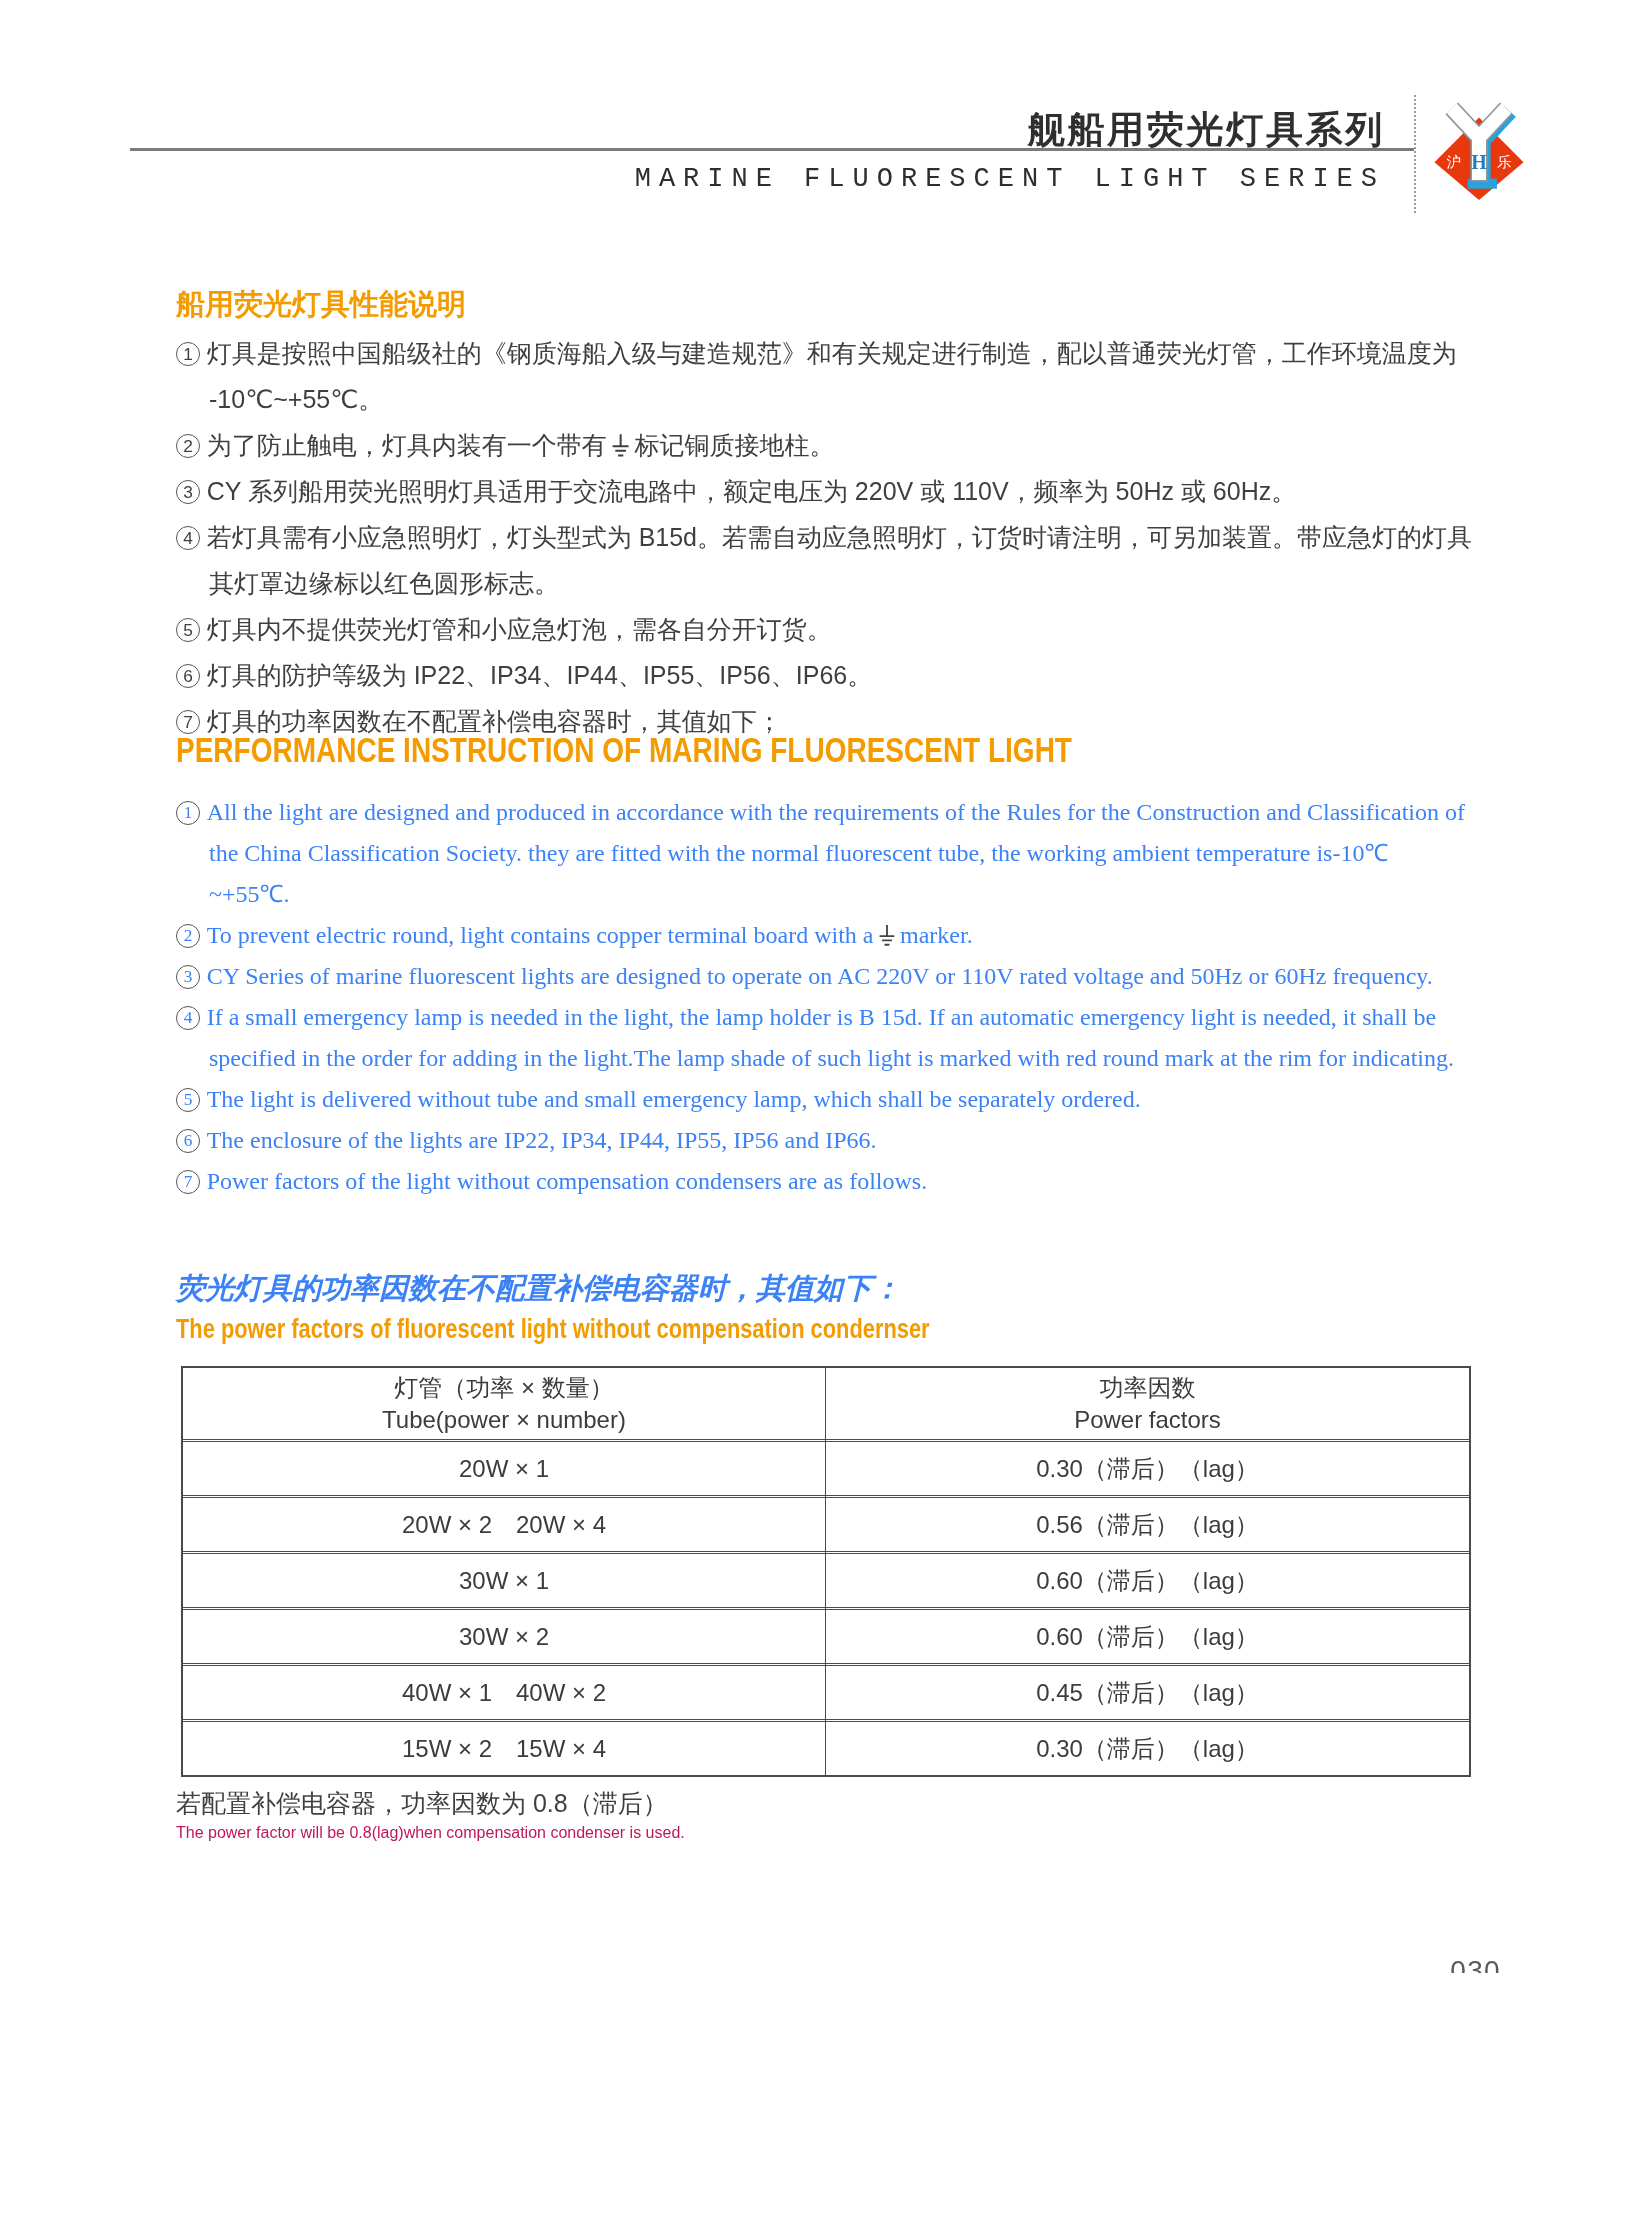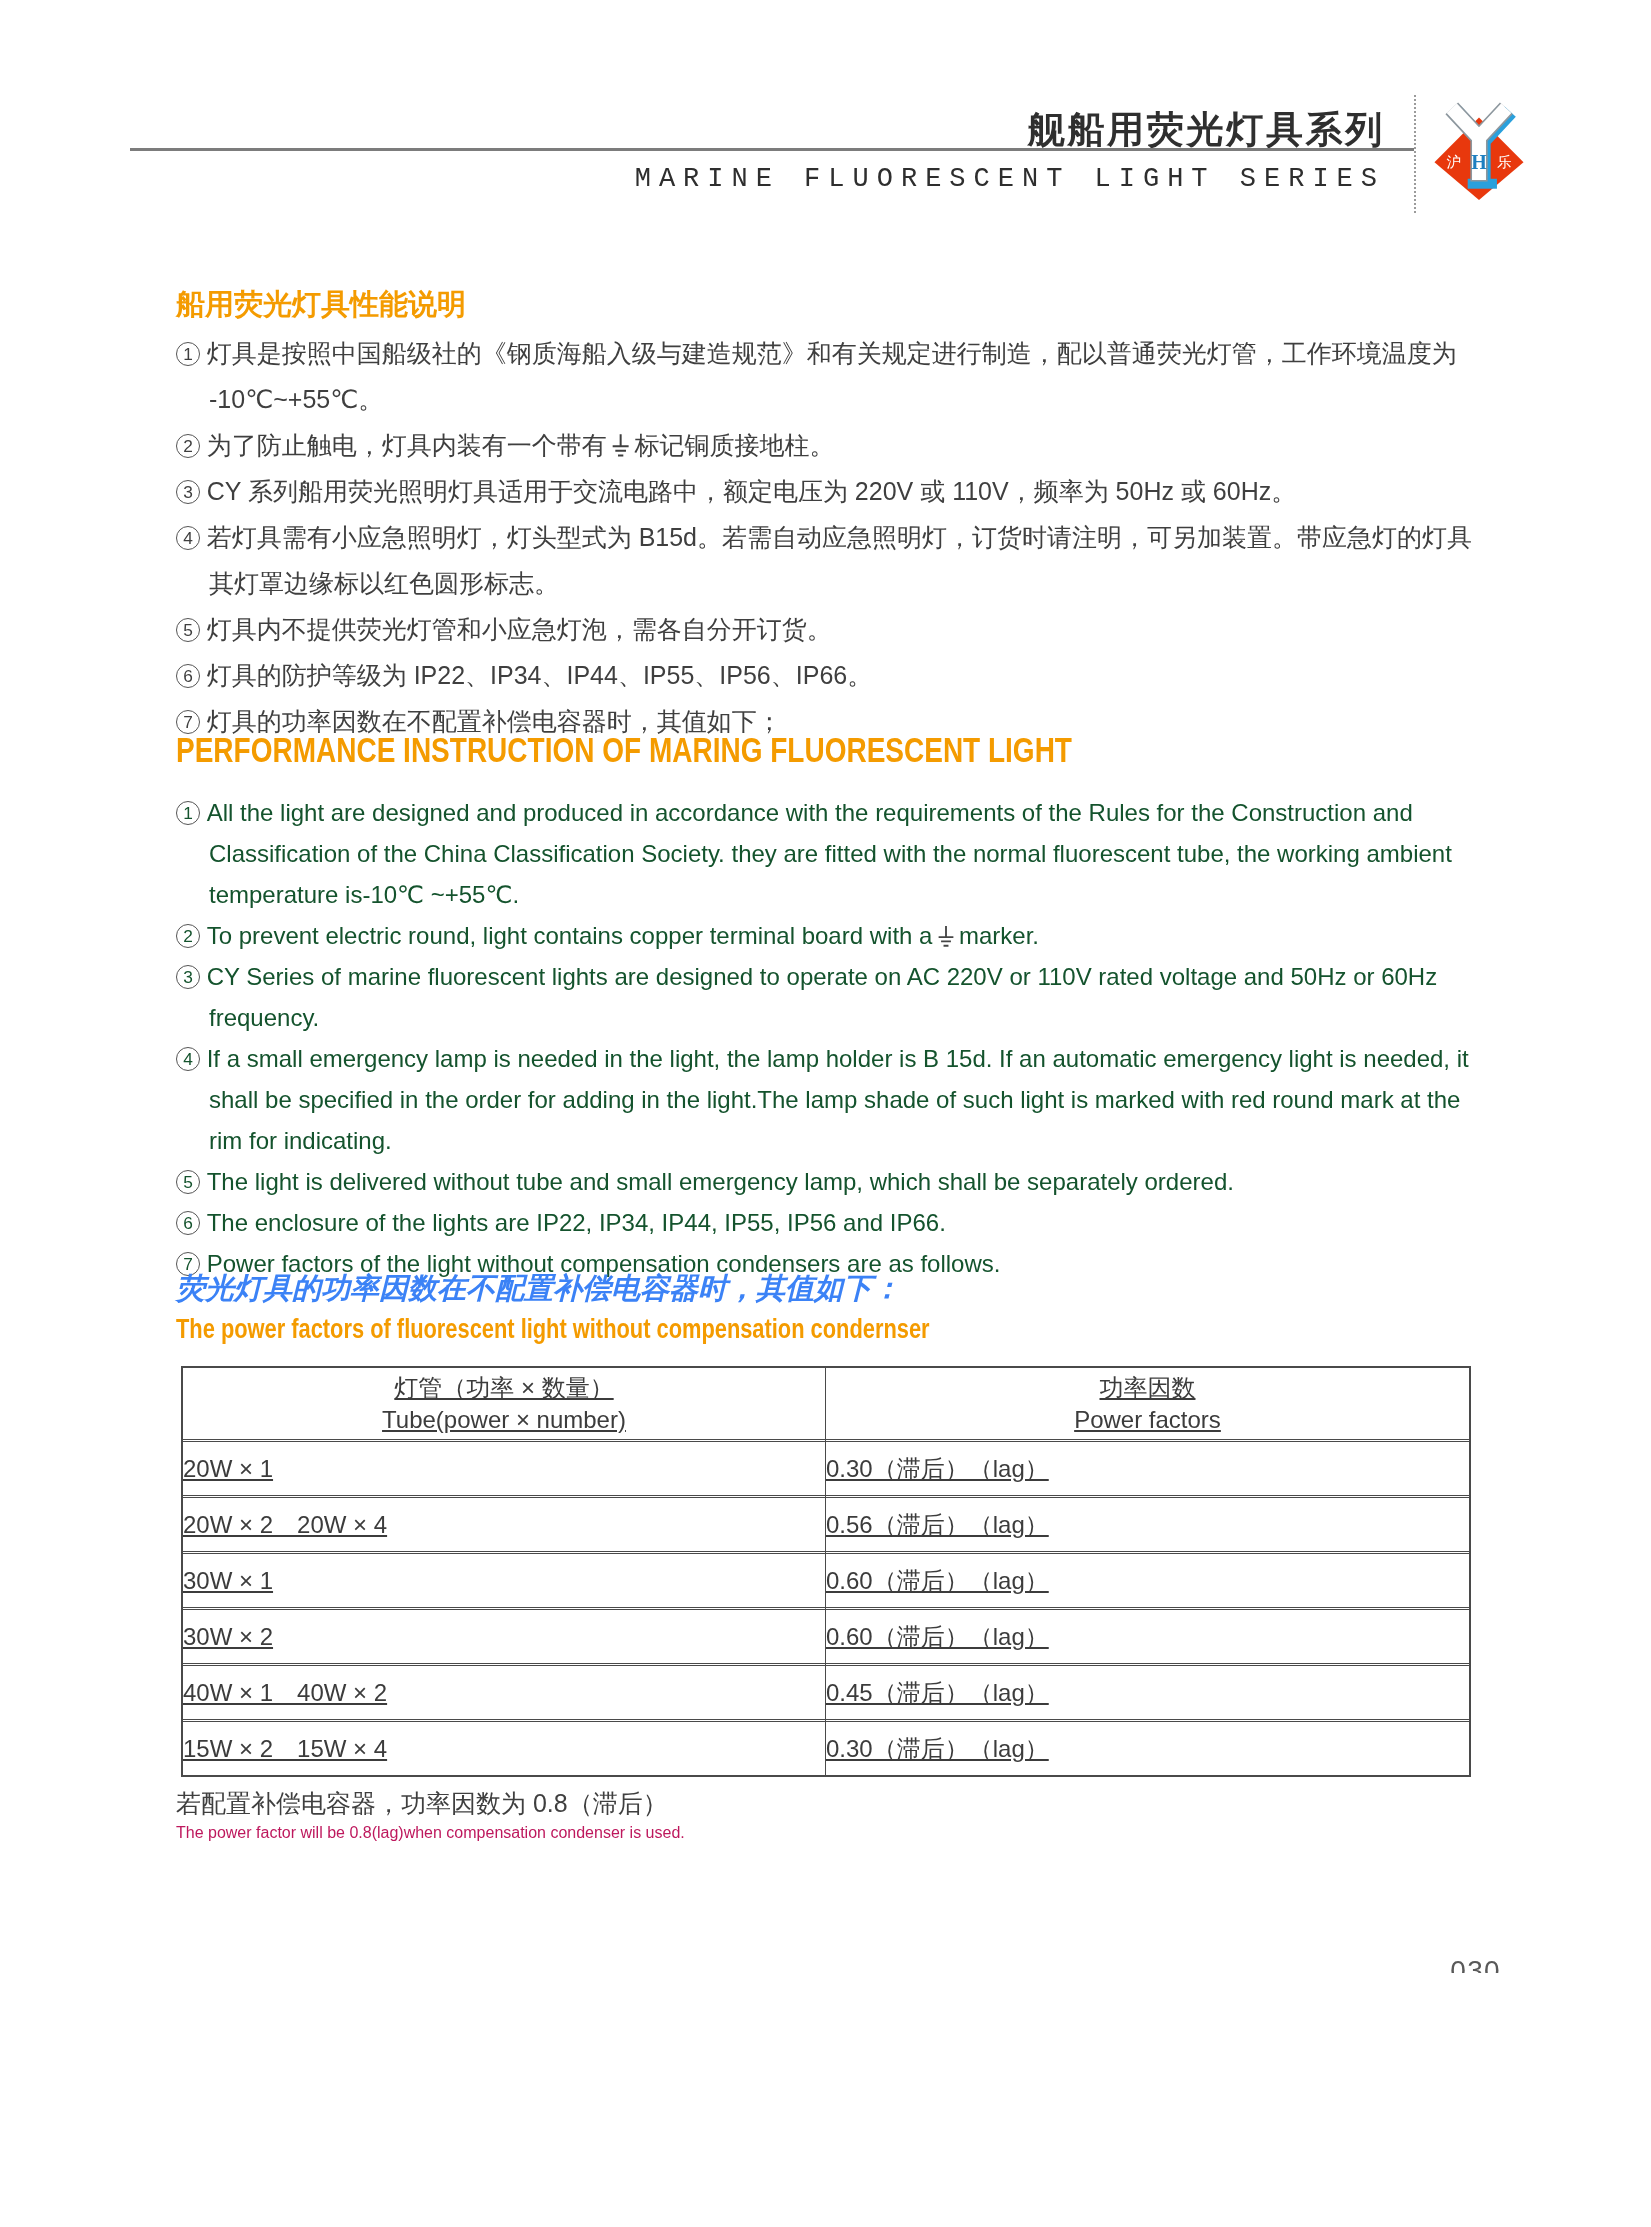--- a/index.html
+++ b/index.html
@@ -16,35 +16,35 @@
                border-left:2px dotted #9b9b9b;}
   .logo{position:absolute;left:1429px;top:99px;width:100px;height:103px;}
 
   
   .sec-head-cn{position:absolute;left:176px;font-size:29px;font-weight:bold;color:#F49B00;}
   .sec-head-en{position:absolute;left:176px;font-size:35px;font-weight:bold;color:#F49B00;
                transform:scaleX(.8);transform-origin:left top;white-space:nowrap;}
   .items{position:absolute;left:176px;width:1298px;}
   .items p{margin:0;padding-left:33px;text-indent:-33px;}
   .cn-items p{line-height:46px;font-size:25px;}
-  .en-items p{line-height:41px;font-size:24px;color:#14532d;}
+  .en-items p{line-height:41px;font-size:24px;color:#3b82f6;font-family:Liberation Serif, serif;}
   .circ{display:inline-block;width:24px;height:24px;line-height:22.6px;border:1.3px solid #555;
         border-radius:50%;text-align:center;font-size:17.3px;margin-right:6.7px;text-indent:0;
         box-sizing:border-box;vertical-align:2px;}
   .earth{display:inline-block;vertical-align:-5.3px;margin:0 5.3px;}
 
   
   .tbl-head-cn{position:absolute;left:176px;top:1269px;font-size:29px;font-weight:bold;color:#3b82f6;font-style:italic;}
   .tbl-head-en{position:absolute;left:176px;top:1313px;font-size:28px;font-weight:bold;color:#F49B00;
                transform:scaleX(.78);transform-origin:left top;white-space:nowrap;}
   .ptable{position:absolute;left:181px;top:1366px;width:1290px;
           display:grid;grid-template-columns:1fr 1fr;grid-template-rows:71px repeat(6,56px);
           border:2px solid #4a4a4a;box-sizing:border-box;}
-  .cell{display:flex;flex-direction:column;justify-content:center;
-        font-size:24px;color:#3c3c3c;text-decoration:underline;}
+  .cell{display:flex;flex-direction:column;align-items:center;justify-content:center;
+        font-size:24px;color:#3c3c3c;}
   .cell.c1{border-right:1.3px solid #4a4a4a;}
   .cell.sep{border-top:3.3px double #4a4a4a;}
   .hcell div{line-height:32px;text-align:center;}
 
   .note-cn{position:absolute;left:176px;top:1787px;font-size:25px;}
   .note-en{position:absolute;left:176px;top:1824px;font-size:16px;color:#be185d;}
 
   .page-num{position:absolute;top:1955px;right:142px;font-size:28px;color:#595959;letter-spacing:1.3px;}
 
   

